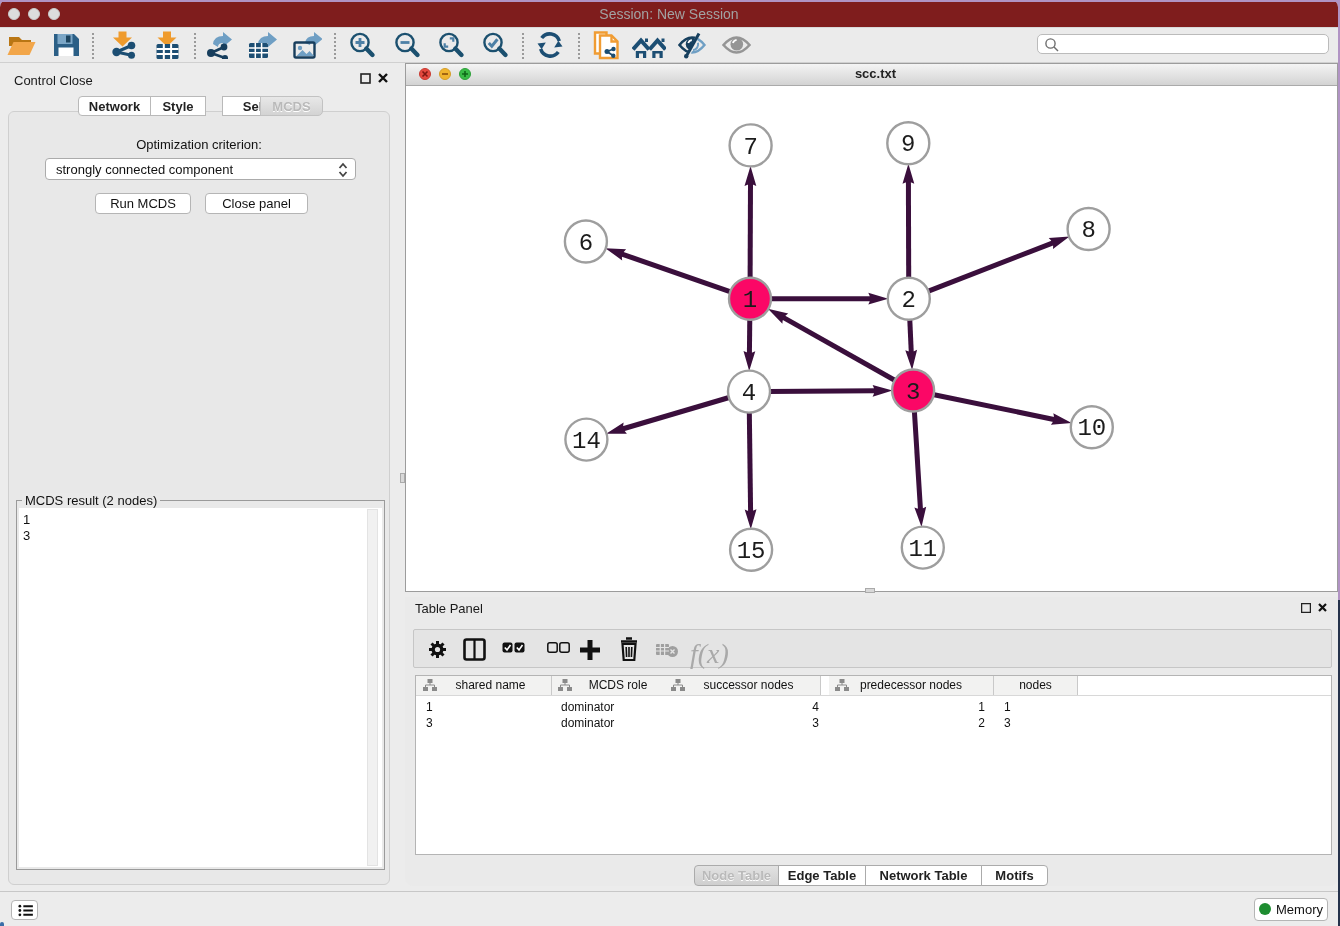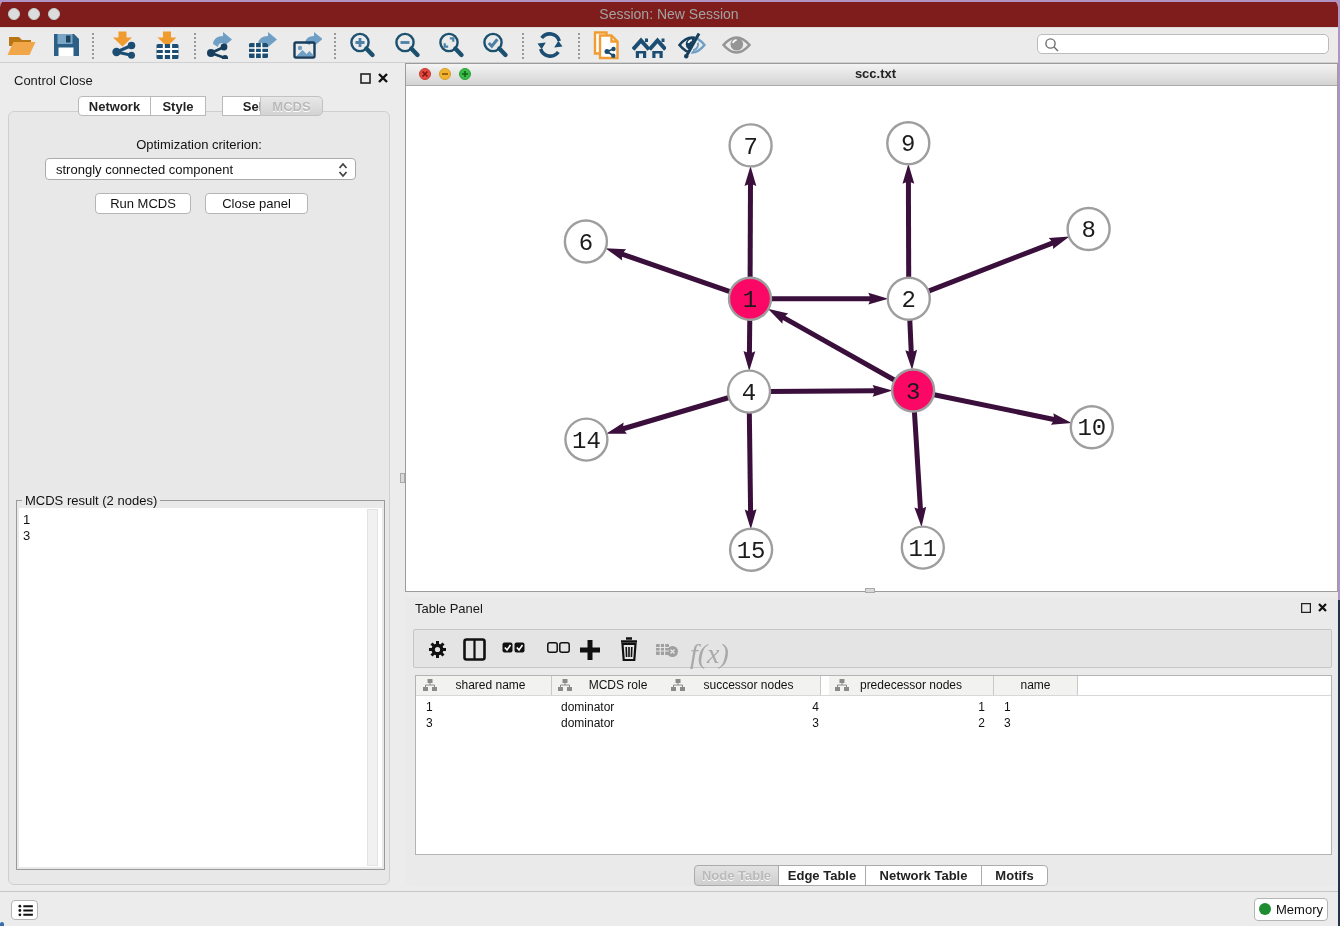--- a/index.html
+++ b/index.html
@@ -406,21 +406,21 @@
             </g>
           </svg><span style="margin-left:12px;">successor nodes</span></div>
     <div class="th" style="left:413px;width:165px;"><svg width="14" height="13" viewBox="0 0 14 13" style="position:absolute;left:6px;top:3px;">
             <g fill="#8a8a8a">
               <rect x="4.5" y="0" width="5" height="4"></rect>
               <rect x="0" y="8" width="5" height="4"></rect>
               <rect x="9" y="8" width="5" height="4"></rect>
               <path d="M7,4 v2 M2.5,8 v-2 h9 v2" stroke="#8a8a8a" stroke-width="1" fill="none"></path>
             </g>
           </svg><span style="">predecessor nodes</span></div>
-    <div class="th" style="left:578px;width:84px;">name</div>
+    <div class="th" style="left:578px;width:84px;">nodes</div>
     <div class="abs" style="left:0;top:19px;width:915px;height:1px;background:#d8d8d8;"></div>
     <div class="td" style="left:10px;top:23px;">1</div>
     <div class="td" style="left:145px;top:23px;">dominator</div>
     <div class="td" style="left:257px;top:23px;width:146px;text-align:right;">4</div>
     <div class="td" style="left:413px;top:23px;width:156px;text-align:right;">1</div>
     <div class="td" style="left:588px;top:23px;">1</div>
     <div class="td" style="left:10px;top:39px;">3</div>
     <div class="td" style="left:145px;top:39px;">dominator</div>
     <div class="td" style="left:257px;top:39px;width:146px;text-align:right;">3</div>
     <div class="td" style="left:413px;top:39px;width:156px;text-align:right;">2</div>

